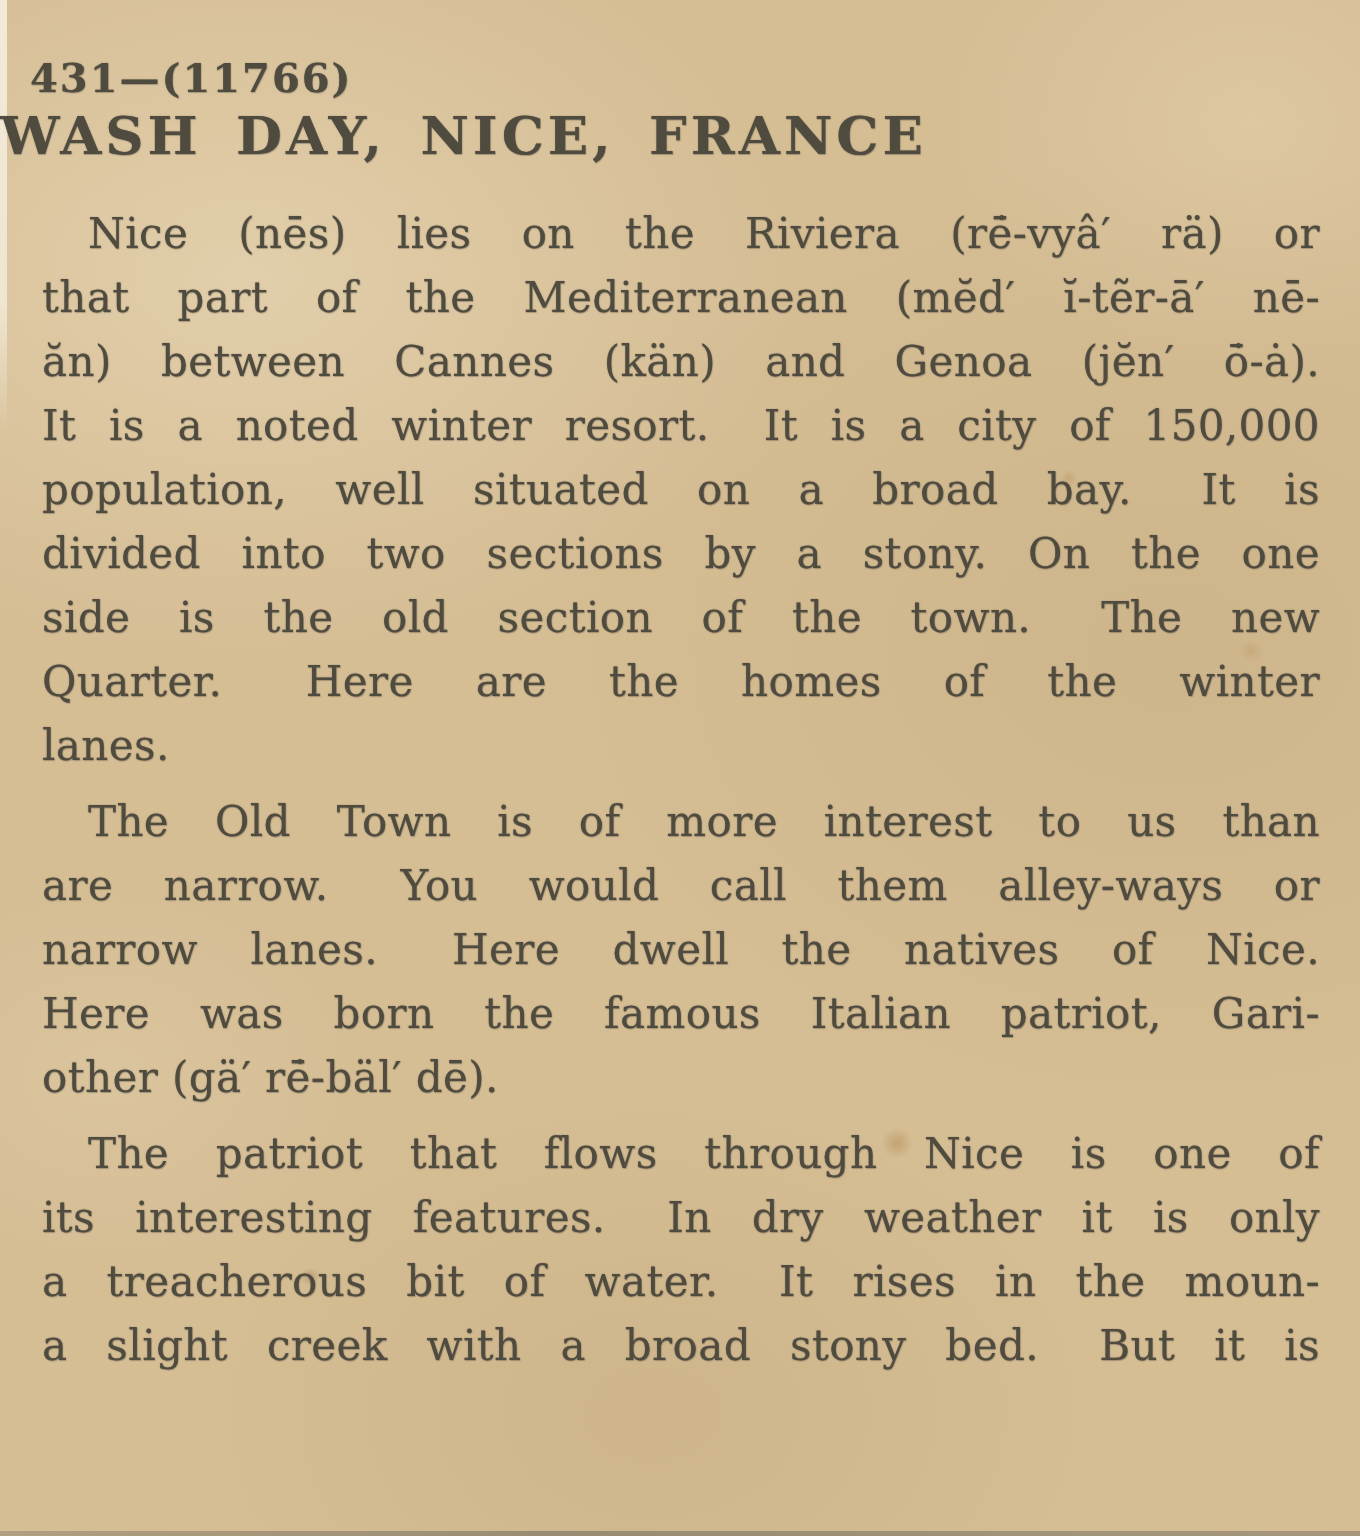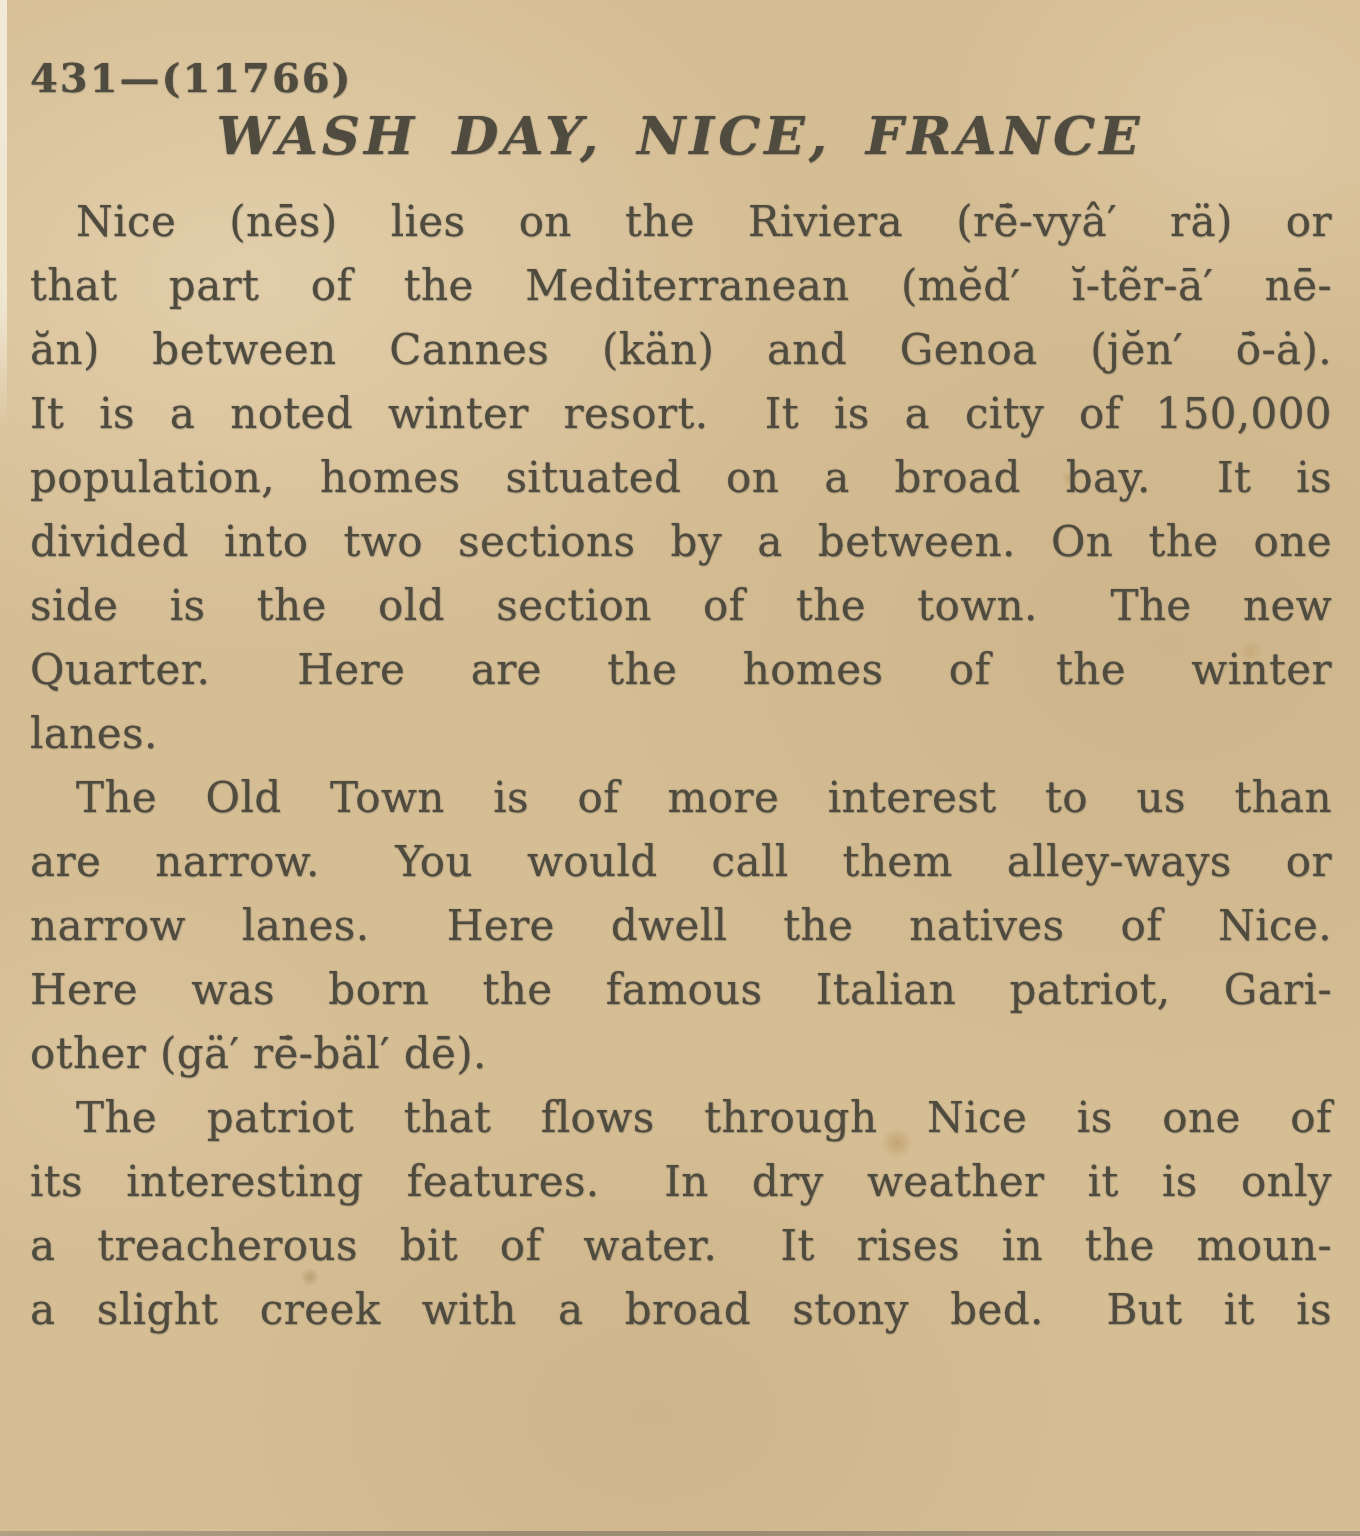--- a/index.html
+++ b/index.html
@@ -41,30 +41,29 @@
 
   .inked{
     text-shadow:0 0 1.3px rgba(73,70,60,0.55), 0.6px 0.6px 0.8px rgba(73,70,60,0.28);
   }
   .catalog{
     position:absolute;left:30px;top:48px;
     font-size:40px;font-weight:600;letter-spacing:2px;line-height:60px;
   }
   .title{
     position:absolute;left:0;top:104px;width:100%;margin:0;
-    text-align:center;
+    text-align:left;
     font-size:53px;font-weight:700;letter-spacing:4px;word-spacing:12px;
     line-height:62px;
-    font-style:italic;
   }
   .doc-body{
     position:absolute;left:30px;top:190px;width:1302px;
     font-size:42px;line-height:64px;letter-spacing:0.4px;
   }
-  .para{margin:0;padding:0;}
+  .para{margin:12px;padding:0;}
   .ln{
     text-align:justify;
     -moz-text-align-last:justify;
     text-align-last:justify;
     white-space:normal;
   }
   .ln.first{text-indent:46px;}
   .ln.last{
     -moz-text-align-last:left;
     text-align-last:left;
@@ -86,22 +85,22 @@
 
   <h1 class="title inked">WASH DAY, NICE, FRANCE</h1>
 
   <main class="doc-body inked">
 
     <section class="para">
       <div class="ln first">Nice (nēs) lies on the Riviera (rē̇-vyâ′ rä) or</div>
       <div class="ln">that part of the Mediterranean (mĕd′ ĭ-tẽr-ā′ nē-</div>
       <div class="ln">ăn) between Cannes (kän) and Genoa (jĕn′ ō̇-ȧ).</div>
       <div class="ln">It is a noted winter resort.  It is a city of 150,000</div>
-      <div class="ln">population, homes situated on a broad bay.  It is</div>
-      <div class="ln">divided into two sections by a between. On the one</div>
+      <div class="ln">population, well situated on a broad bay.  It is</div>
+      <div class="ln">divided into two sections by a stony. On the one</div>
       <div class="ln">side is the old section of the town.  The new</div>
       <div class="ln">Quarter.  Here are the homes of the winter</div>
       <div class="ln last">lanes.</div>
     </section>
 
     <section class="para">
       <div class="ln first">The Old Town is of more interest to us than</div>
       <div class="ln">are narrow.  You would call them alley-ways or</div>
       <div class="ln">narrow lanes.  Here dwell the natives of Nice.</div>
       <div class="ln">Here was born the famous Italian patriot, Gari-</div>

